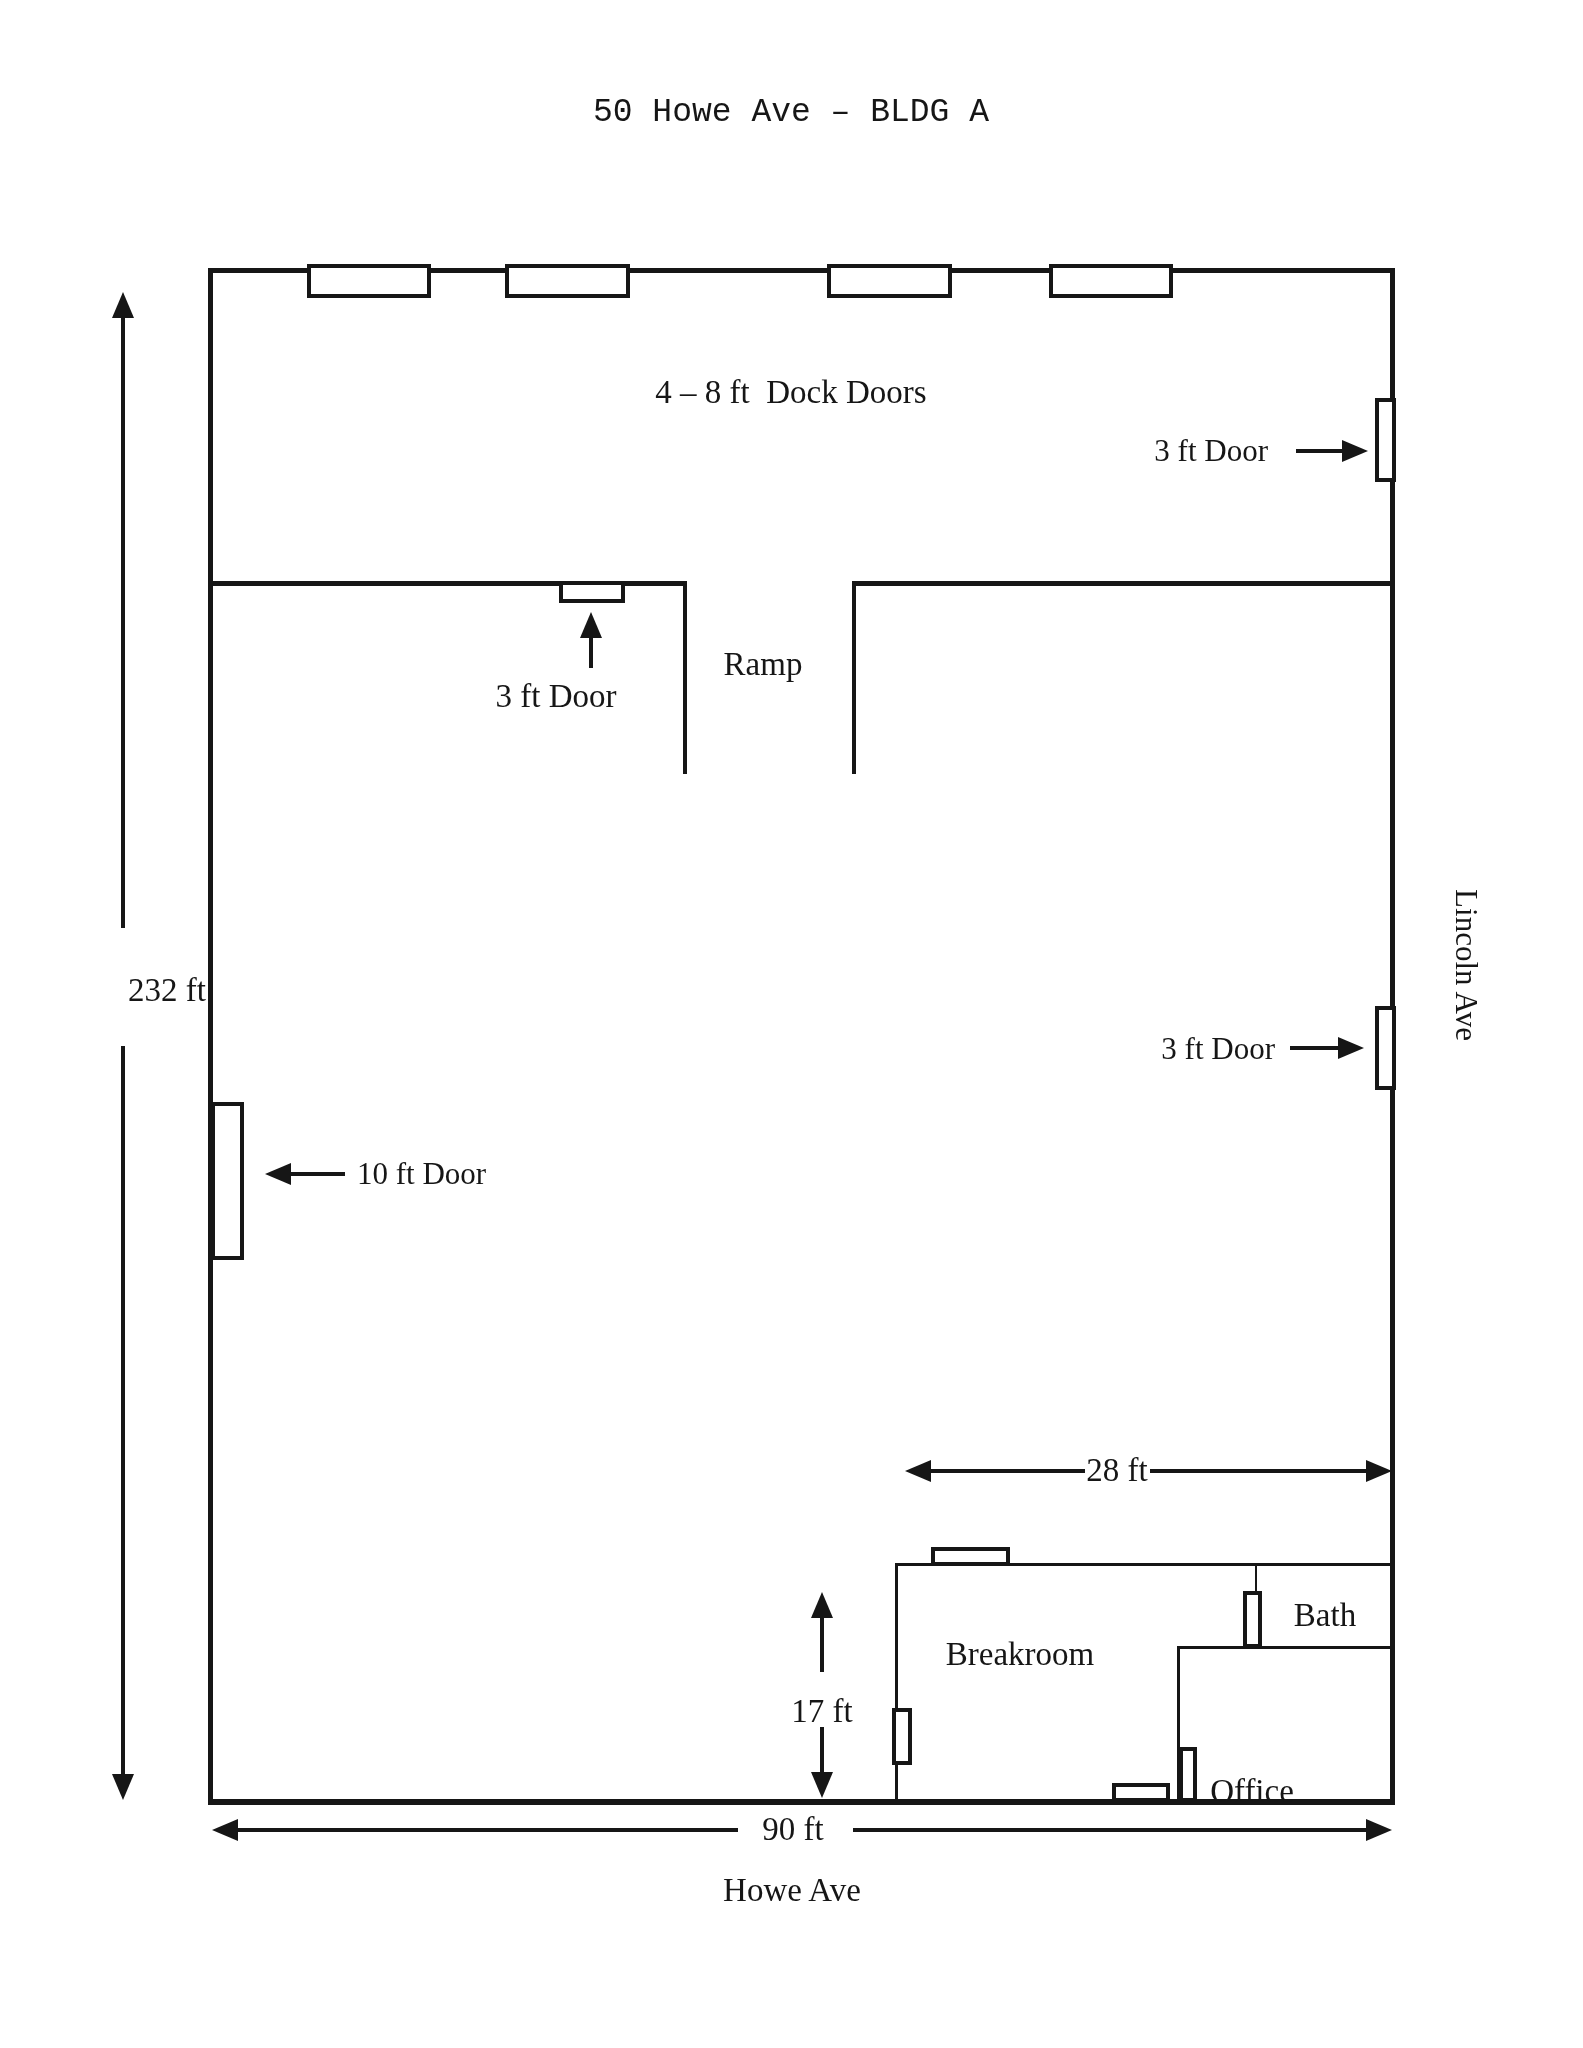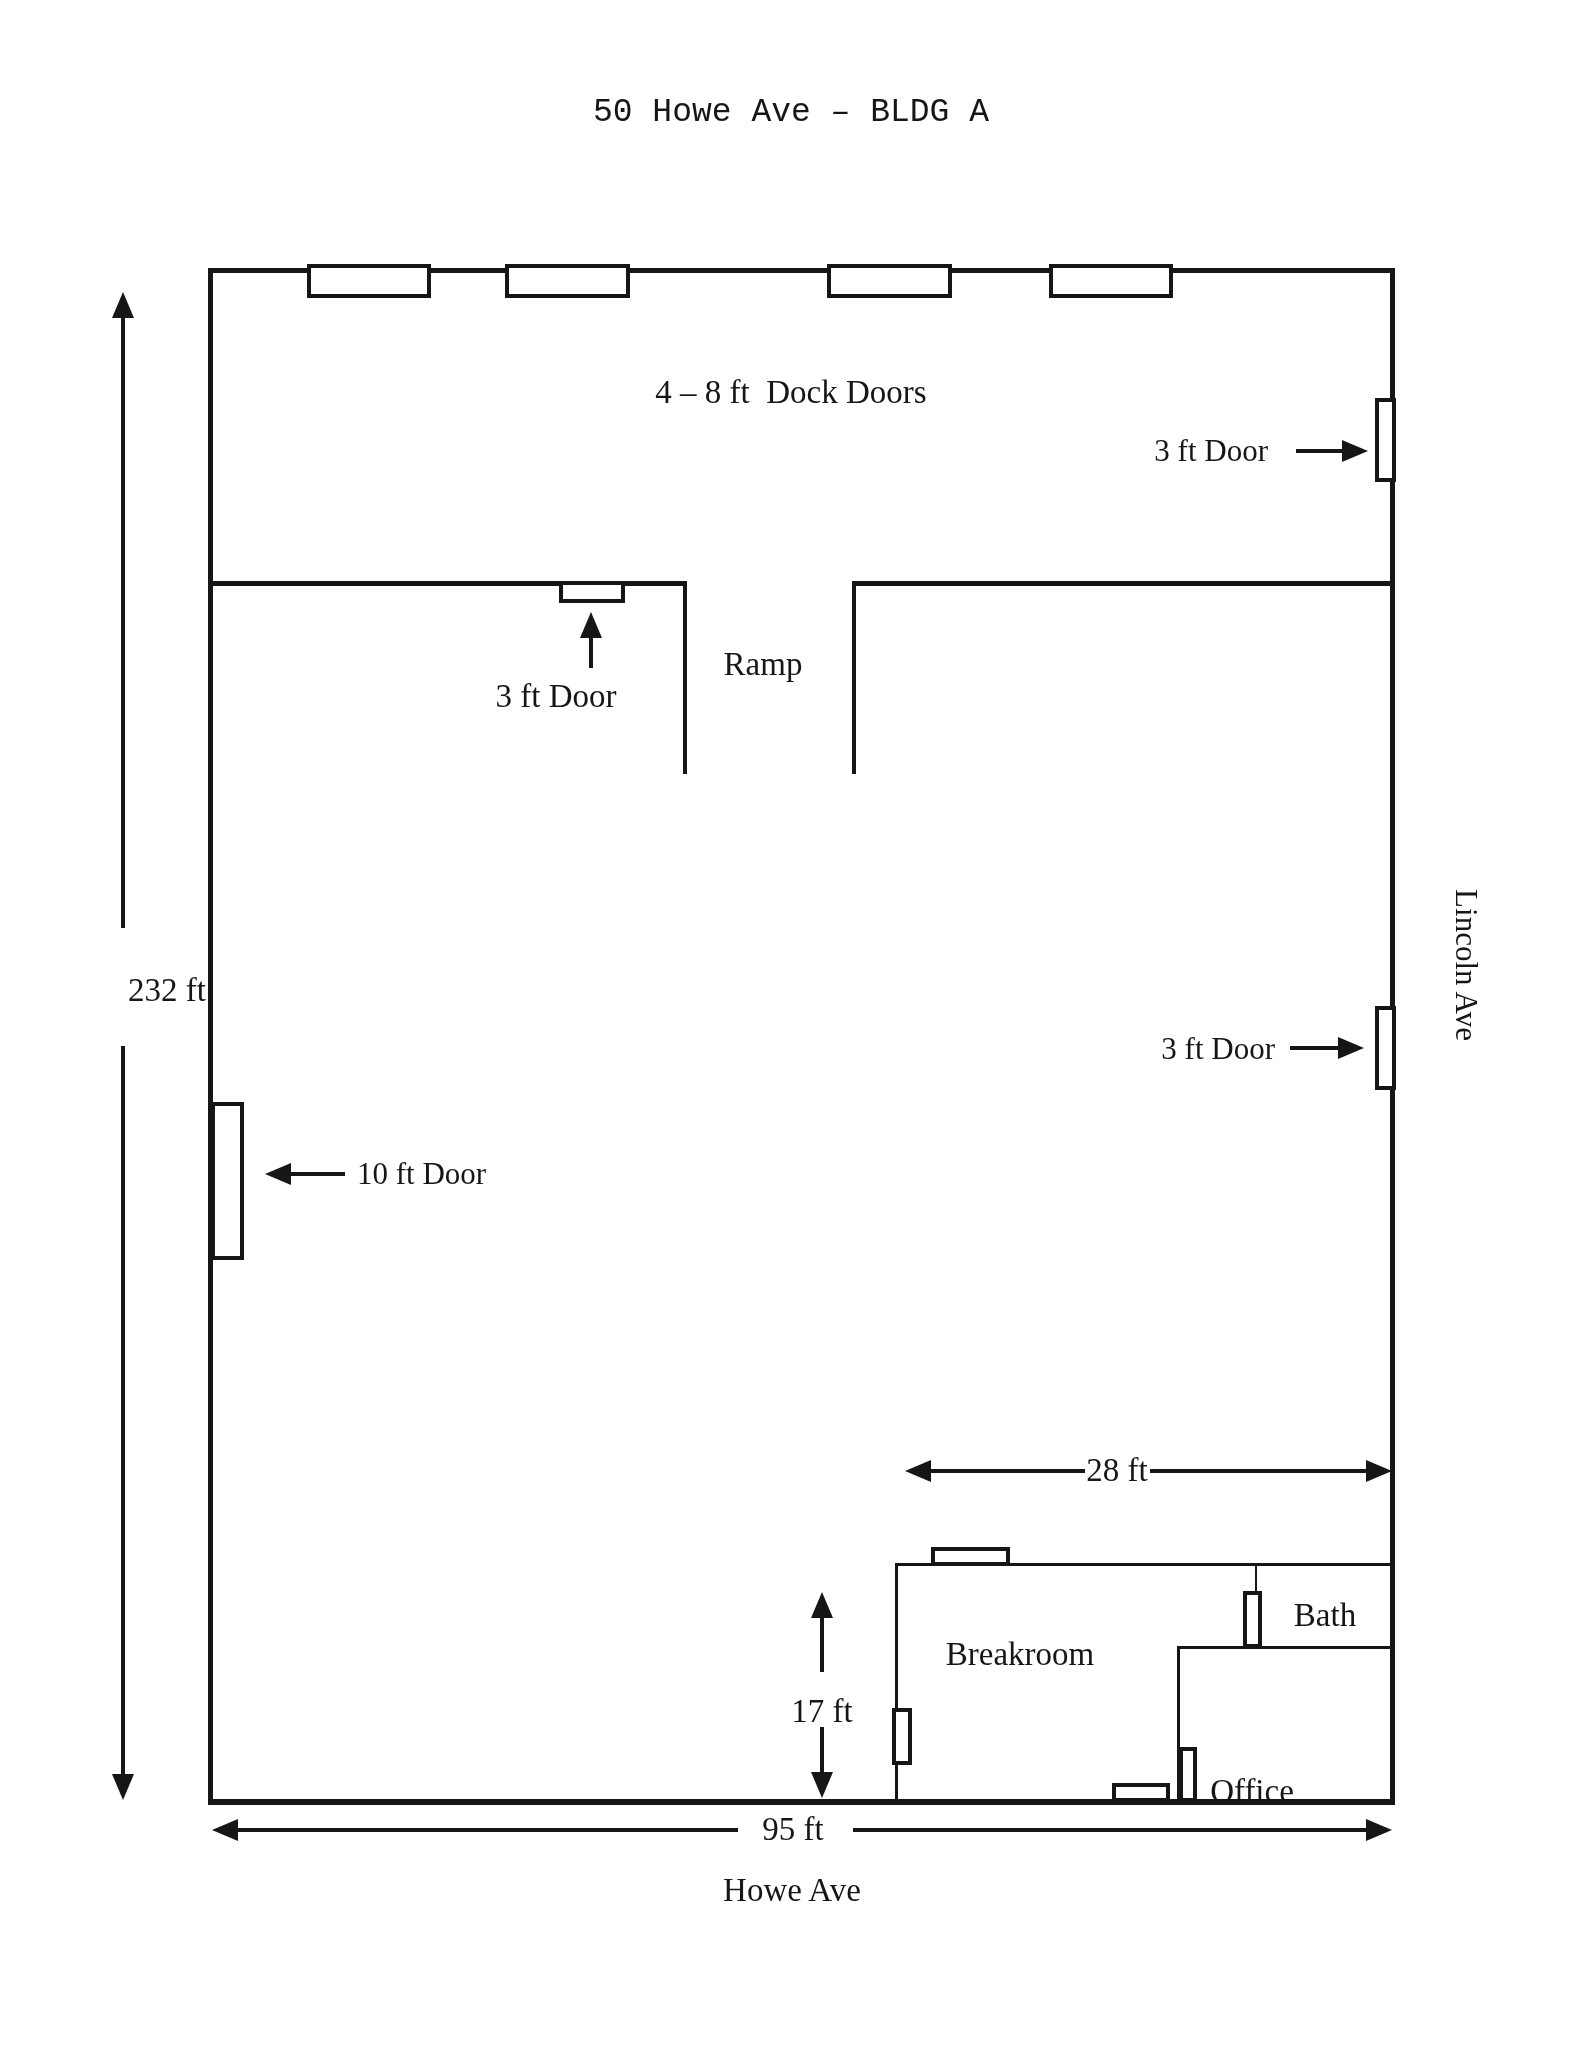--- a/index.html
+++ b/index.html
@@ -96,19 +96,19 @@
   <div class="door" style="left:1112px; top:1783px; width:58px; height:19px;"></div>
 
   <div class="tri tri-up" style="left:811px; top:1592px;"></div>
   <div class="dim" style="left:820px; top:1615px; width:4px; height:57px;"></div>
   <div class="lbl" style="left:822px; top:1711px;">17 ft</div>
   <div class="dim" style="left:820px; top:1727px; width:4px; height:47px;"></div>
   <div class="tri tri-down" style="left:811px; top:1772px;"></div>
 
   <div class="tri tri-left" style="left:212px; top:1819px;"></div>
   <div class="dim" style="left:236px; top:1828px; width:502px; height:4px;"></div>
-  <div class="lbl" style="left:793px; top:1829px;">95 ft</div>
+  <div class="lbl" style="left:793px; top:1829px;">90 ft</div>
   <div class="dim" style="left:853px; top:1828px; width:513px; height:4px;"></div>
   <div class="tri tri-right" style="left:1366px; top:1819px;"></div>
 
   <div class="lbl" style="left:792px; top:1890px;">Howe Ave</div>
 
 </div>
 
 </body></html>

